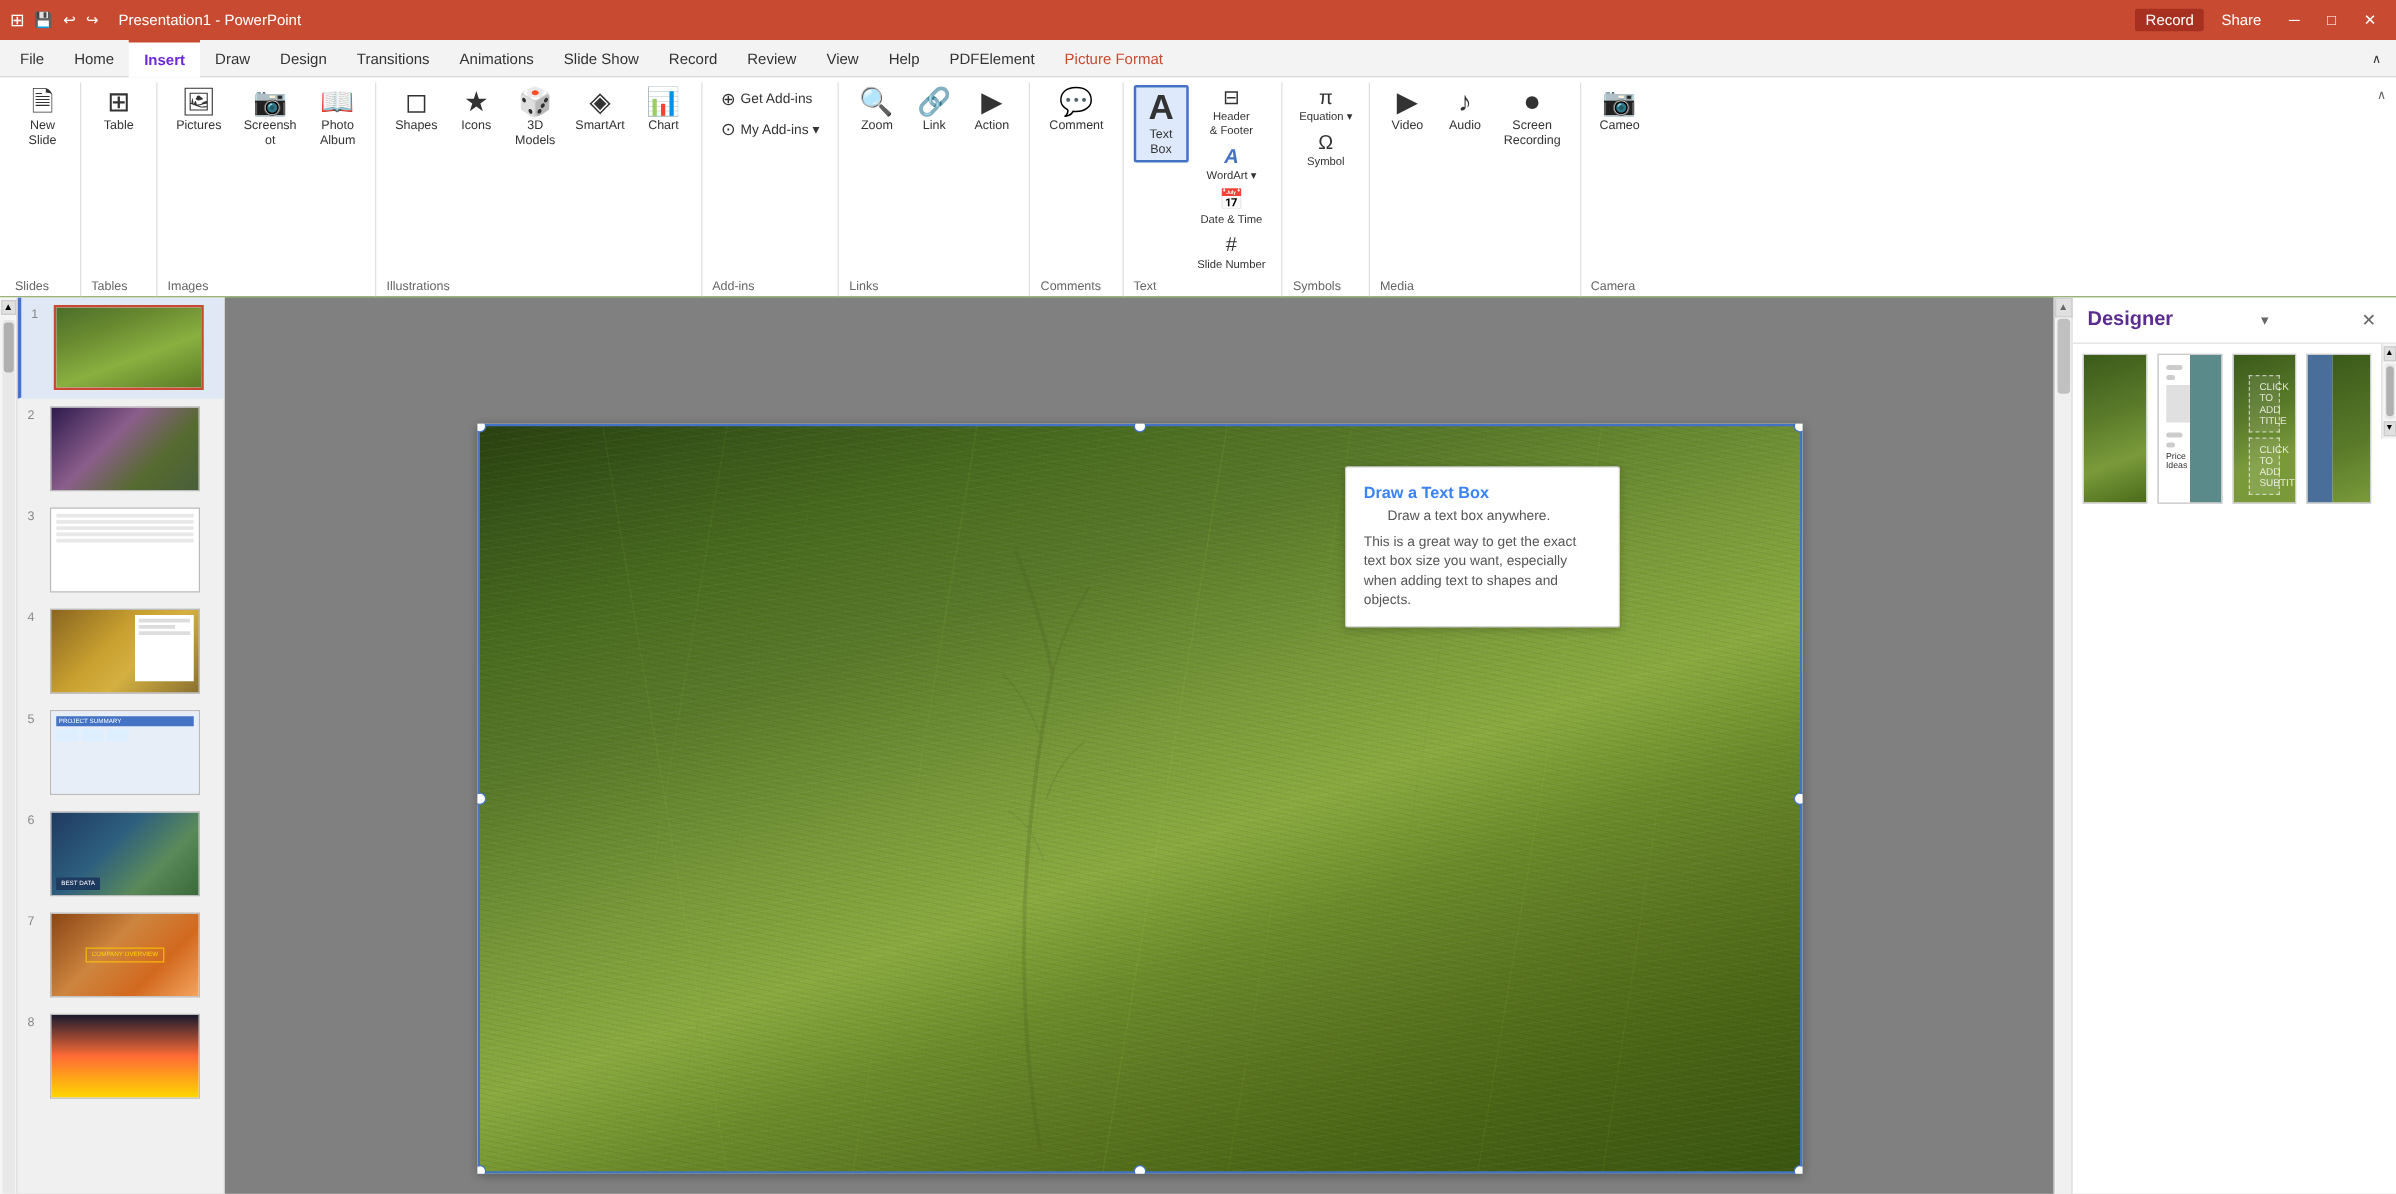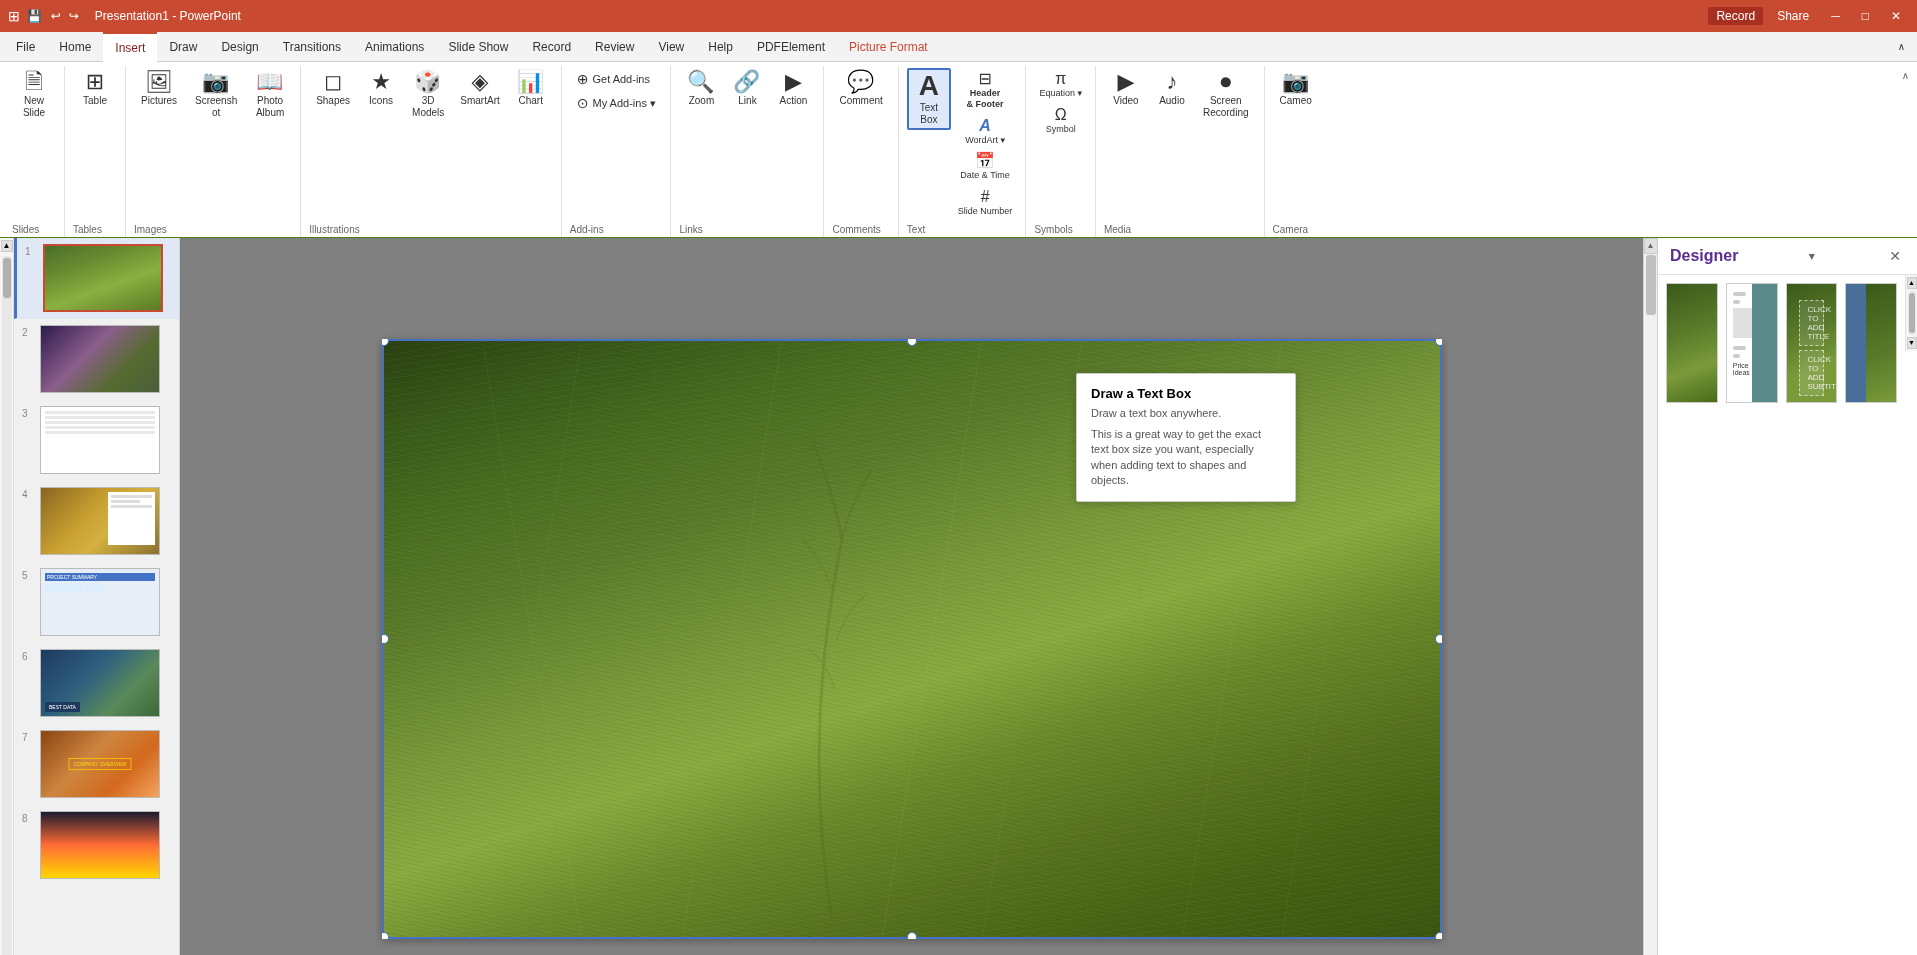--- a/index.html
+++ b/index.html
@@ -36,23 +36,23 @@
       padding: 4px 12px;
       font-size: 12px;
       cursor: pointer;
       border: none;
       background: transparent;
       height: 30px;
       color: #333;
     }
     .ribbon-tab.active {
       background: #fff;
-      color: #7f1d1d;
+      color: #6d28d9;
       border-top: 2px solid #c84b31;
-      font-weight: 400;
+      font-weight: 700;
       text-align: center;
     }
     .ribbon-content {
       display: flex;
       align-items: stretch;
       padding: 4px 4px 0;
       min-height: 88px;
       background: #fff;
     }
     .ribbon-group {
@@ -443,27 +443,28 @@
       border: 1px solid #ccc;
       border-radius: 2px;
       padding: 12px 14px;
       width: 220px;
       box-shadow: 0 2px 8px rgba(0,0,0,0.2);
       z-index: 100;
     }
     .tooltip-title {
       font-size: 13px;
       font-weight: 600;
-      color: #000000;
+      color: #3b82f6;
       margin-bottom: 6px;
     }
     .tooltip-subtitle {
       font-size: 11px;
       color: #555;
       margin-bottom: 8px;
+      margin-left: 19px;
     }
     .tooltip-desc {
       font-size: 11px;
       color: #555;
       line-height: 1.4;
     }
   </style>
 </head>
 <body>
 
@@ -616,21 +617,21 @@
 
     <div class="ribbon-group">
       <div class="ribbon-group-items">
         <button class="ribbon-btn textbox-active" style="border:2px solid #4472c4; background:#deeafc;">
           <span class="ribbon-btn-icon" style="font-size:28px; font-weight:bold; color:#333;">A</span>
           <span class="ribbon-btn-label">Text<br>Box</span>
         </button>
         <div style="display:flex; flex-direction:column; gap:2px;">
           <button class="ribbon-btn-small">
             <span class="ribbon-btn-icon-sm">⊟</span>
-            <span style="font-size:9px;font-weight:bold;">Header<br>&amp; Footer</span>
+            <span style="font-size:9px;">Header<br>&amp; Footer</span>
           </button>
           <button class="ribbon-btn-small">
             <span class="ribbon-btn-icon-sm" style="font-style:italic; font-weight:bold; color:#4472c4;">A</span>
             <span style="font-size:9px;">WordArt ▾</span>
           </button>
           <button class="ribbon-btn-small">
             <span class="ribbon-btn-icon-sm">📅</span>
             <span style="font-size:9px;">Date &amp; Time</span>
           </button>
           <button class="ribbon-btn-small">

